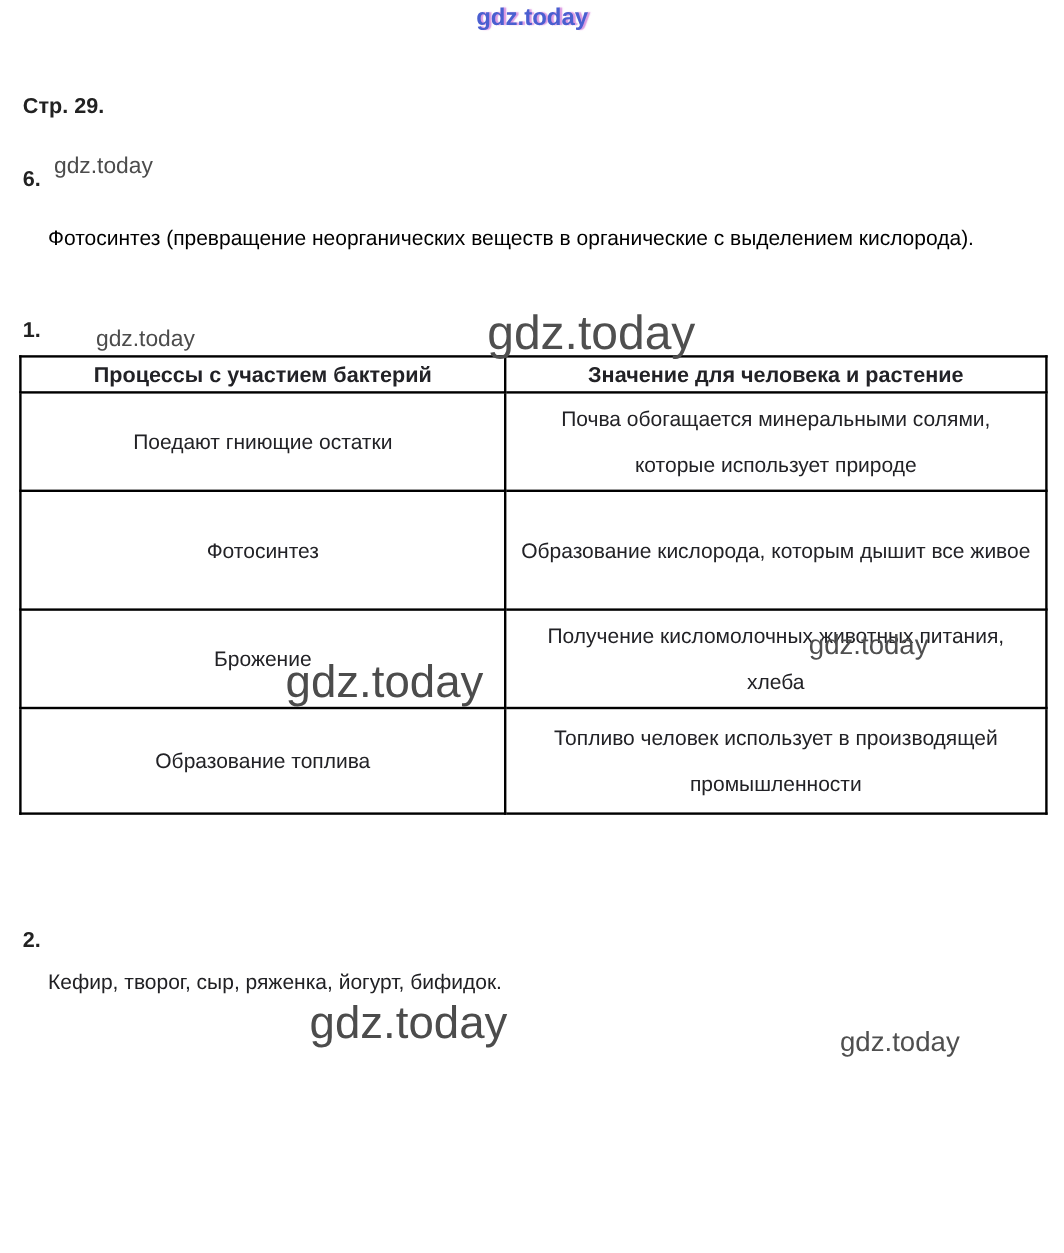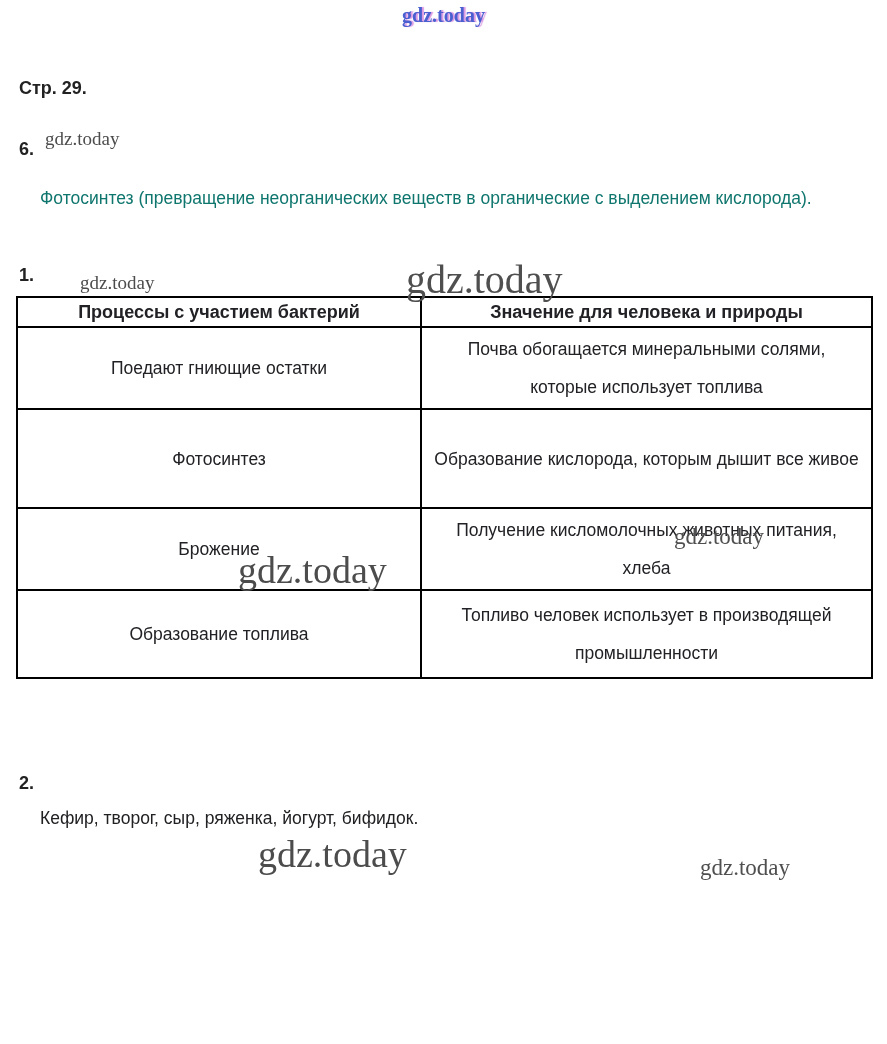--- a/index.html
+++ b/index.html
@@ -10,21 +10,21 @@
     width: 887px;
     height: 1044px;
     background: #ffffff;
     overflow: hidden;
   }
   .content { padding: 0 16px; }
 
   
   .wm {
     position: absolute;
-    font-family: Liberation Serif, serif;
+    font-family: Liberation Sans, sans-serif;
     white-space: nowrap;
     pointer-events: none;
     text-align: right;
   }
   .wm-top {
     top: 4px; left: 50%; transform: translateX(-50%);
     font-size: 20px; font-weight: bold;
     color: #4a5fd0;
     text-shadow: 2px 0 1px rgba(187, 68, 200, 0.55);
     filter: blur(0.6px);
@@ -45,21 +45,21 @@
   .q-label {
     margin: 40px 0 0 3px;
     font-size: 18px; font-weight: bold; color: #222;
   }
   .answer {
     margin: 22px 0 0 0;
     font-size: 17.5px;
     line-height: 33px;
     text-align: justify;
     text-indent: 24px;
-    color: #0f766e;
+    color: #000000;
   }
   .section-title {
     margin: 26px 0 0 0;
     text-align: center;
     font-size: 18px;
     font-weight: bold;
     color: #1c1c1e;
   }
   .q1-label { margin-top: 50px; }
 
@@ -129,27 +129,27 @@
     <div class="q-label q1-label">1.</div>
 
     <table class="btable">
       <colgroup>
           <col class="c1">
           <col class="c2">
         </colgroup>
       <thead>
         <tr>
           <th>Процессы с участием бактерий</th>
-          <th>Значение для человека и природы</th>
+          <th>Значение для человека и растение</th>
         </tr>
       </thead>
       <tbody>
         <tr class="row-2">
           <td>Поедают гниющие остатки</td>
-          <td>Почва обогащается минеральными солями, которые использует топлива</td>
+          <td>Почва обогащается минеральными солями, которые использует природе</td>
         </tr>
         <tr class="row-3">
           <td>Фотосинтез</td>
           <td>Образование кислорода, которым дышит все живое</td>
         </tr>
         <tr class="row-4">
           <td>Брожение</td>
           <td>Получение кисломолочных животных питания, хлеба</td>
         </tr>
         <tr class="row-5">

